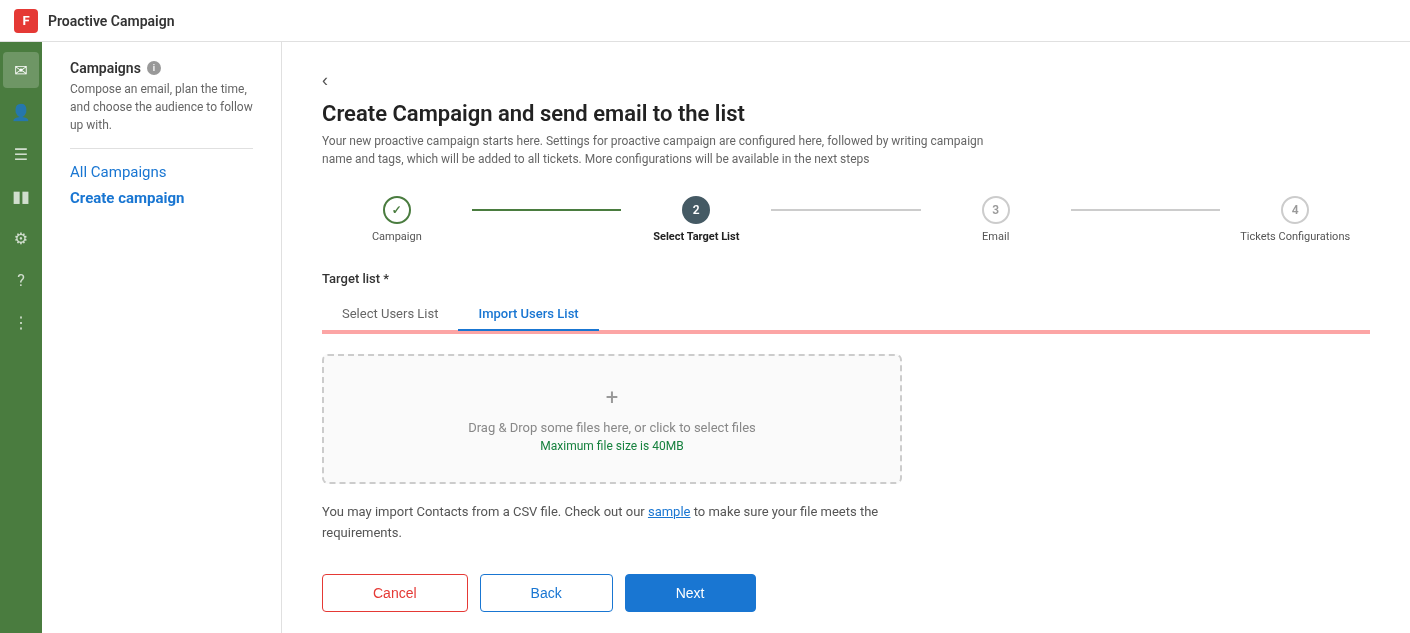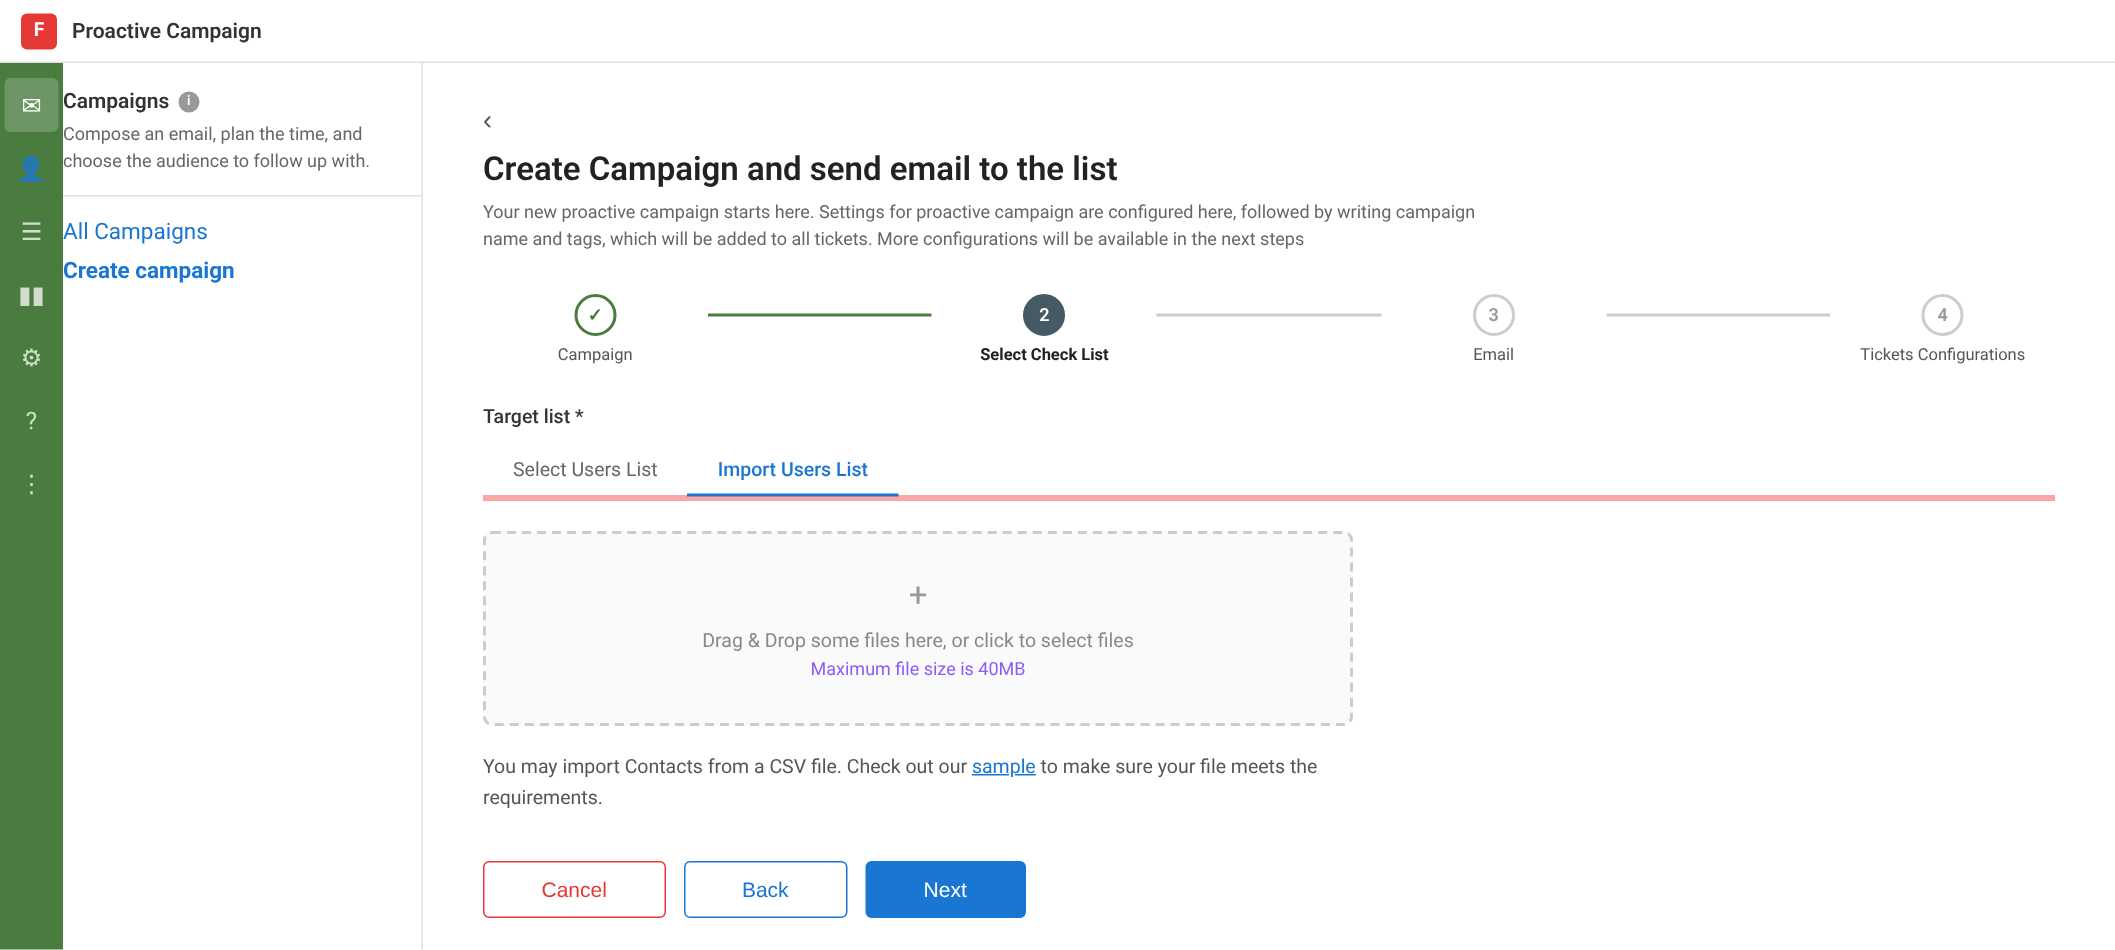--- a/index.html
+++ b/index.html
@@ -28,21 +28,21 @@
       width: 36px; height: 36px; border-radius: 4px;
       display: flex; align-items: center; justify-content: center;
       color: rgba(255,255,255,0.75); font-size: 16px; cursor: pointer;
     }
     .rail-icon.active { background: rgba(255,255,255,0.2); color: #fff; }
 
     
     .sidebar {
       position: fixed; top: 42px; left: 42px; width: 240px; bottom: 0;
       background: #fff; border-right: 1px solid #e0e0e0;
-      padding: 18px 0; z-index: 98;
+      padding: 18px 28px; z-index: 98;
     }
     .sidebar-heading {
       font-size: 14px; font-weight: 600; color: #333; margin-bottom: 4px;
       display: flex; align-items: center; gap: 6px;
     }
     .sidebar-heading .info-icon {
       width: 14px; height: 14px; border-radius: 50%; background: #999;
       color: #fff; font-size: 9px; display: flex; align-items: center; justify-content: center;
     }
     .sidebar-desc { font-size: 12px; color: #666; line-height: 1.5; margin-bottom: 14px; }
@@ -102,30 +102,30 @@
 
     
     .dropzone {
       border: 2px dashed #ccc; border-radius: 6px; background: #fafafa;
       width: 580px; height: 130px;
       display: flex; flex-direction: column; align-items: center; justify-content: center;
       cursor: pointer; margin-bottom: 18px;
     }
     .plus-icon { font-size: 22px; color: #999; margin-bottom: 10px; }
     .drop-text { font-size: 13px; color: #888; margin-bottom: 4px; }
-    .drop-size { font-size: 12px; color: #8b5cf6; }
+    .drop-size { font-size: 12px; color: #15803d; }
 
     
     .import-info { font-size: 13px; color: #555; line-height: 1.6; margin-bottom: 30px; max-width: 580px; }
     .import-info a { color: #1976d2; }
 
     
     .btn-row { display: flex; gap: 12px; }
     .btn {
-      padding: 10px 38px; border-radius: 4px; font-size: 14px;
+      padding: 10px 50px; border-radius: 4px; font-size: 14px;
       cursor: pointer; font-weight: 500; border: 1px solid;
     }
     .btn-cancel { background: #fff; border-color: #e53935; color: #e53935; }
     .btn-back { background: #fff; border-color: #1976d2; color: #1976d2; }
     .btn-next { background: #1976d2; border-color: #1976d2; color: #fff; }
   </style>
 </head>
 <body>
 
 <div class="topbar">
@@ -168,21 +168,21 @@
     <div class="step-item">
       <div class="step-circle done">✓</div>
       <span class="step-label">Campaign</span>
     </div>
     <div class="step-connector done"></div>
 
     <div class="step-item">
       <div class="step-circle active">
         <span>2</span>
       </div>
-      <span class="step-label active">Select Check List</span>
+      <span class="step-label active">Select Target List</span>
     </div>
     <div class="step-connector"></div>
 
     <div class="step-item">
       <div class="step-circle pending">
         <span>3</span>
       </div>
       <span class="step-label">Email</span>
     </div>
     <div class="step-connector"></div>

